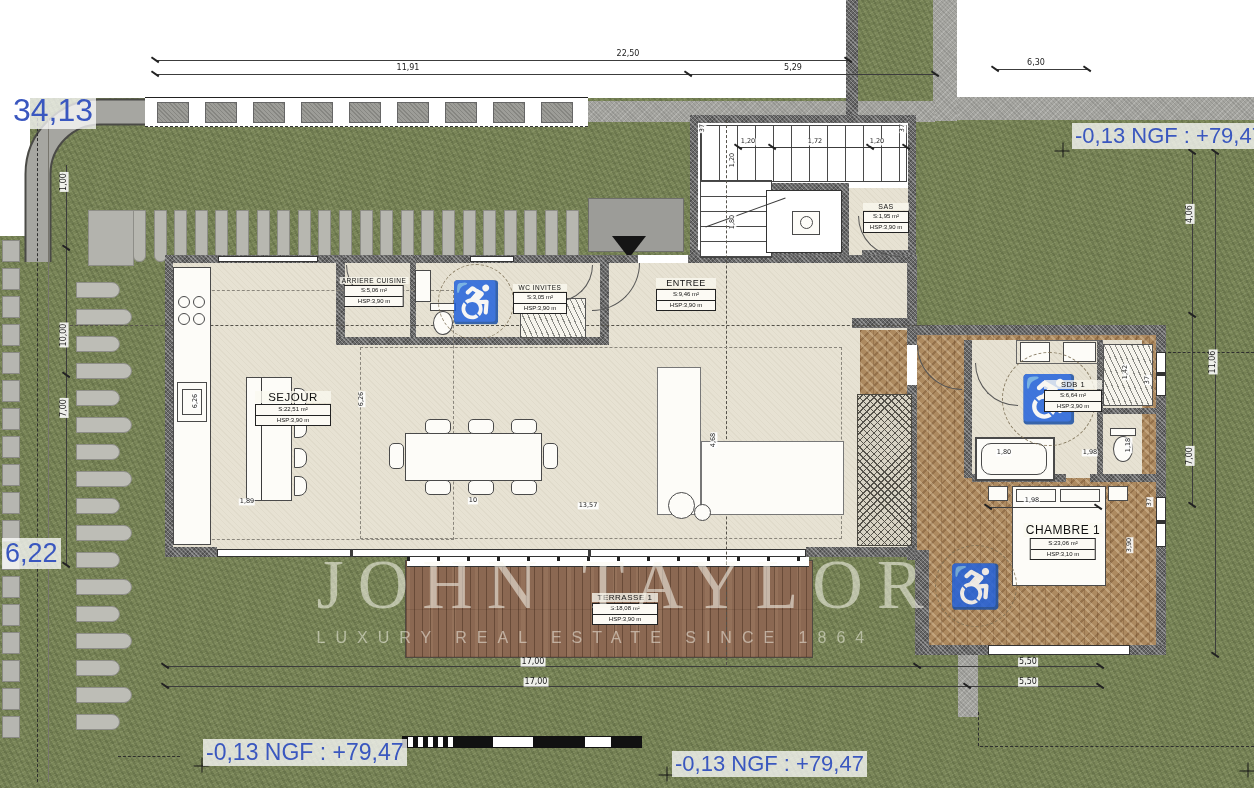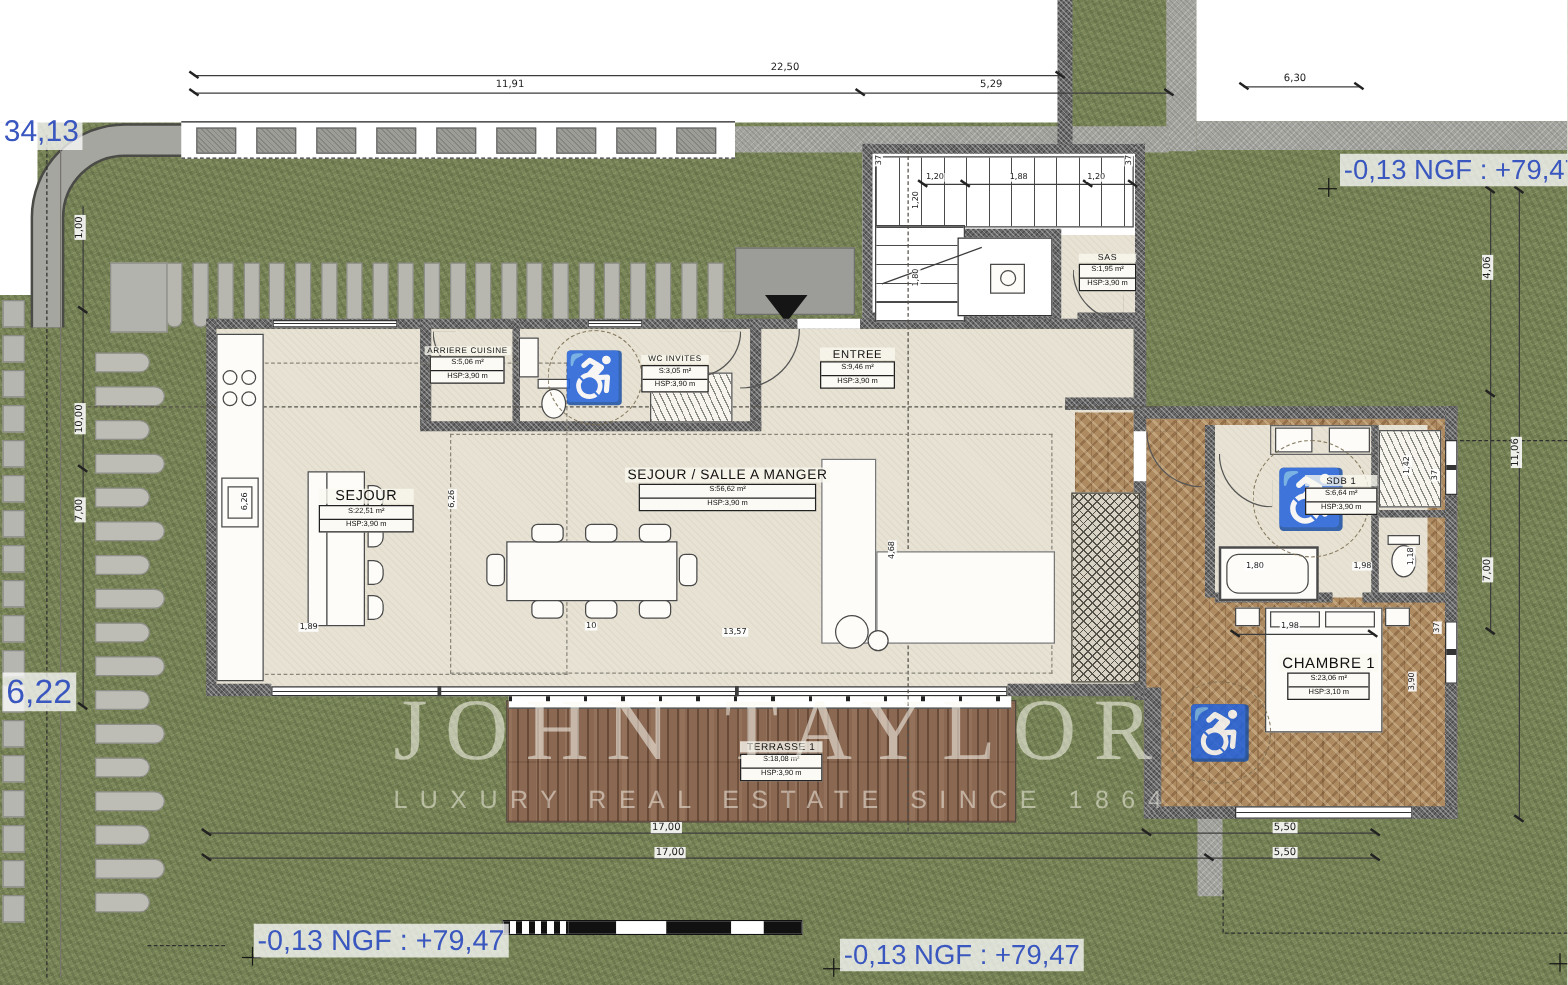--- a/index.html
+++ b/index.html
@@ -69,21 +69,21 @@
     align-items:center;justify-content:center;color:#8b7c62;opacity:.85;}
   .pillar{position:absolute;top:4px;height:19px;width:30px;background:#9d9d98;border:1px solid #666;
     background-image:repeating-linear-gradient(45deg,rgba(0,0,0,.15) 0 1px,transparent 1px 3px);}
   .slat{position:absolute;top:0;height:52px;width:13px;background:#b7b7b0;border:1px solid #8e8e88;
     border-radius:0 0 6px 6px;box-sizing:border-box;}
   .slab{position:absolute;left:0;height:16px;background:#bdbdb6;border:1px solid #8e8e88;
     border-radius:0 8px 8px 0;box-sizing:border-box;}
   .tile{position:absolute;left:0;width:18px;height:22px;background:#b6b6b0;border:1px solid #8a8a84;box-sizing:border-box;}
   #wm{position:absolute;left:627px;top:545px;transform:translateX(-50%);text-align:left;z-index:70;pointer-events:none;}
   #wm .l1{font-family:"Liberation Serif",serif;font-size:70px;letter-spacing:14px;color:rgba(249,247,238,.55);white-space:nowrap;}
-  #wm .l2{margin-top:4px;font-family:"Liberation Sans",sans-serif;font-size:20px;letter-spacing:10px;color:rgba(249,247,238,.50);white-space:nowrap;}
+  #wm .l2{margin-top:4px;font-family:"Liberation Sans",sans-serif;font-size:16px;letter-spacing:10px;color:rgba(249,247,238,.50);white-space:nowrap;}
   .sbseg{position:absolute;top:0;height:10px;}
   .arrowdown{position:absolute;width:0;height:0;border-left:17px solid transparent;border-right:17px solid transparent;
     border-top:22px solid #151515;z-index:8;}
 </style>
 </head>
 <body>
 
 <div id="plan">
 
   <div id="grass"></div>
@@ -326,21 +326,21 @@
   <div class="dim v" style="left:64px;top:335px">10,00</div>
   <div class="dim v" style="left:64px;top:408px">7,00</div>
   <div class="dim v" style="left:1190px;top:214px">4,06</div>
   <div class="dim v" style="left:1213px;top:362px">11,06</div>
   <div class="dim v" style="left:1190px;top:456px">7,00</div>
   <div class="dim" style="left:533px;top:662px">17,00</div>
   <div class="dim" style="left:1028px;top:662px">5,50</div>
   <div class="dim" style="left:536px;top:682px">17,00</div>
   <div class="dim" style="left:1028px;top:682px">5,50</div>
   <div class="dim tiny" style="left:748px;top:142px">1,20</div>
-  <div class="dim tiny" style="left:815px;top:142px">1,88</div>
+  <div class="dim tiny" style="left:815px;top:142px">1,72</div>
   <div class="dim tiny" style="left:877px;top:142px">1,20</div>
   <div class="dim v tiny" style="left:733px;top:160px">1,20</div>
   <div class="dim v tiny" style="left:733px;top:222px">1,80</div>
   <div class="dim tiny" style="left:247px;top:502px">1,89</div>
   <div class="dim v tiny" style="left:196px;top:401px">6,26</div>
   <div class="dim v tiny" style="left:362px;top:399px">6,26</div>
   <div class="dim tiny" style="left:588px;top:506px">13,57</div>
   <div class="dim v tiny" style="left:714px;top:440px">4,68</div>
   <div class="dim tiny" style="left:1032px;top:501px">1,98</div>
   <div class="dim tiny" style="left:1004px;top:453px">1,80</div>
@@ -383,27 +383,20 @@
       <div>HSP:3,90 m</div>
     </div>
   </div>
   <div class="rl" style="left:886px;top:203px;font-size:7px">
     <div class="nm">SAS</div>
     <div class="bx" style="width:44px">
       <div>S:1,95 m²</div>
       <div>HSP:3,90 m</div>
     </div>
   </div>
-  <div class="rl" style="left:582px;top:374px;font-size:11px">
-    <div class="nm">SEJOUR / SALLE A MANGER</div>
-    <div class="bx" style="width:140px">
-      <div>S:56,62 m²</div>
-      <div>HSP:3,90 m</div>
-    </div>
-  </div>
   <div class="rl" style="left:1073px;top:380px;font-size:7.5px">
     <div class="nm">SDB 1</div>
     <div class="bx" style="width:56px">
       <div>S:6,64 m²</div>
       <div>HSP:3,90 m</div>
     </div>
   </div>
   <div class="rl" style="left:1063px;top:523px;font-size:12px">
     <div class="nm">CHAMBRE 1</div>
     <div class="bx" style="width:64px">
@@ -412,21 +405,21 @@
     </div>
   </div>
   <div class="rl" style="left:625px;top:593px;font-size:8px">
     <div class="nm">TERRASSE 1</div>
     <div class="bx" style="width:64px">
       <div>S:18,08 m²</div>
       <div>HSP:3,90 m</div>
     </div>
   </div>
 
-  <div class="blue" style="left:0;top:92px;font-size:24px">34,13</div>
+  <div class="blue" style="left:10px;top:92px;font-size:32px">34,13</div>
   <div class="blue" style="left:2px;top:538px;font-size:27px">6,22</div>
   <div class="blue" style="left:1072px;top:123px;font-size:22px">-0,13 NGF : +79,47</div>
   <div class="blue" style="left:203px;top:739px;font-size:23px">-0,13 NGF : +79,47</div>
   <div class="blue" style="left:672px;top:751px;font-size:22px">-0,13 NGF : +79,47</div>
 
   <div class="cross" style="left:1062px;top:150px"></div>
   <div class="cross" style="left:201px;top:765px"></div>
   <div class="cross" style="left:666px;top:774px"></div>
   <div class="cross" style="left:1247px;top:770px"></div>
 

